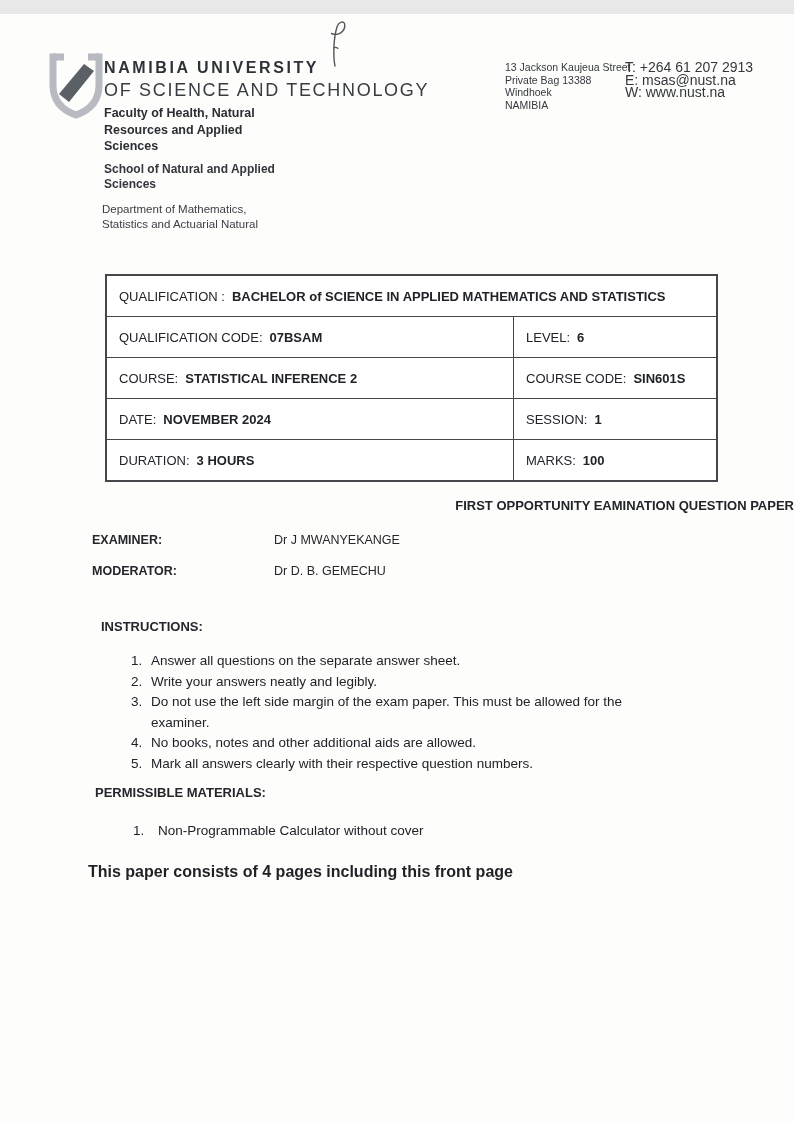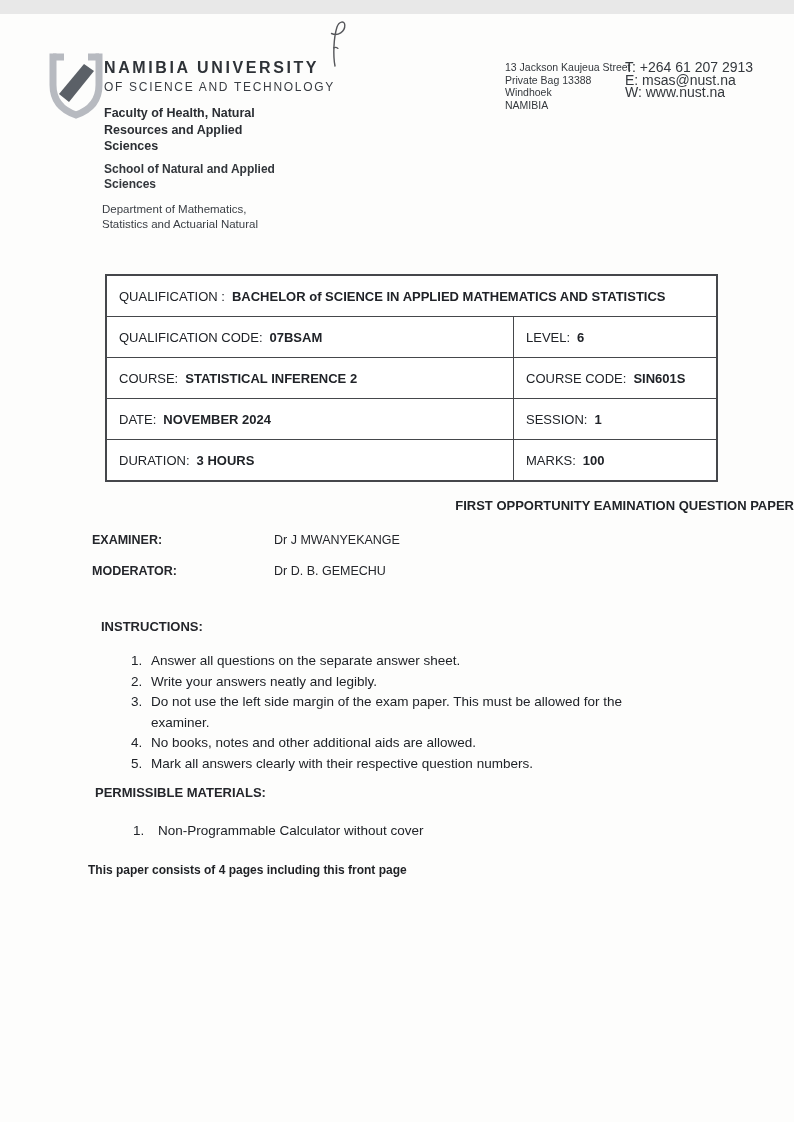--- a/index.html
+++ b/index.html
@@ -18,21 +18,21 @@
   .hand-mark { left: 320px; top: 4px; width: 34px; height: 52px; }
 
   
   .logo { left: 44px; top: 38px; width: 64px; height: 68px; }
   .univ-name { left: 104px; top: 46px; line-height: 1; }
   .univ-line1 {
     font-size: 16px; font-weight: bold; letter-spacing: 2.6px;
     color: #2e3237;
   }
   .univ-line2 {
-    font-size: 12px; letter-spacing: 1.7px; margin-top: 5px;
+    font-size: 18px; letter-spacing: 1.7px; margin-top: 5px;
     color: #383c42;
   }
   .faculty {
     left: 104px; top: 91px;
     font-size: 12.5px; font-weight: bold; line-height: 16.5px;
     color: #2b2e33; white-space: pre-line;
   }
   .school {
     left: 104px; top: 148px;
     font-size: 12px; font-weight: bold; line-height: 15px;
@@ -105,21 +105,21 @@
   .permissible-list {
     left: 124px; top: 807px; width: 540px;
     font-size: 13.5px; line-height: 20px; color: #202328;
     list-style: decimal outside; padding-left: 24px;
   }
   .permissible-list li { padding-left: 10px; }
 
   
   .footer-note {
     left: 88px; top: 849px;
-    font-size: 12px; font-weight: bold; color: #1f2125;
+    font-size: 16px; font-weight: bold; color: #1f2125;
   }
 </style>
 </head>
 <body>
 
 <div class="page">
 
   <svg class="abs hand-mark" viewBox="0 0 34 52">
     <path d="M15,48 C13,38 13.5,20 17,9 C18.8,3.5 24.5,2 24.8,7 C25.1,13.5 18,18.5 11.5,15.5" fill="none" stroke="#55565a" stroke-width="1.4" stroke-linecap="round"></path>
     <path d="M13.5,30 C15,29 17,29.5 18,30.5" fill="none" stroke="#55565a" stroke-width="1.1" stroke-linecap="round"></path>

